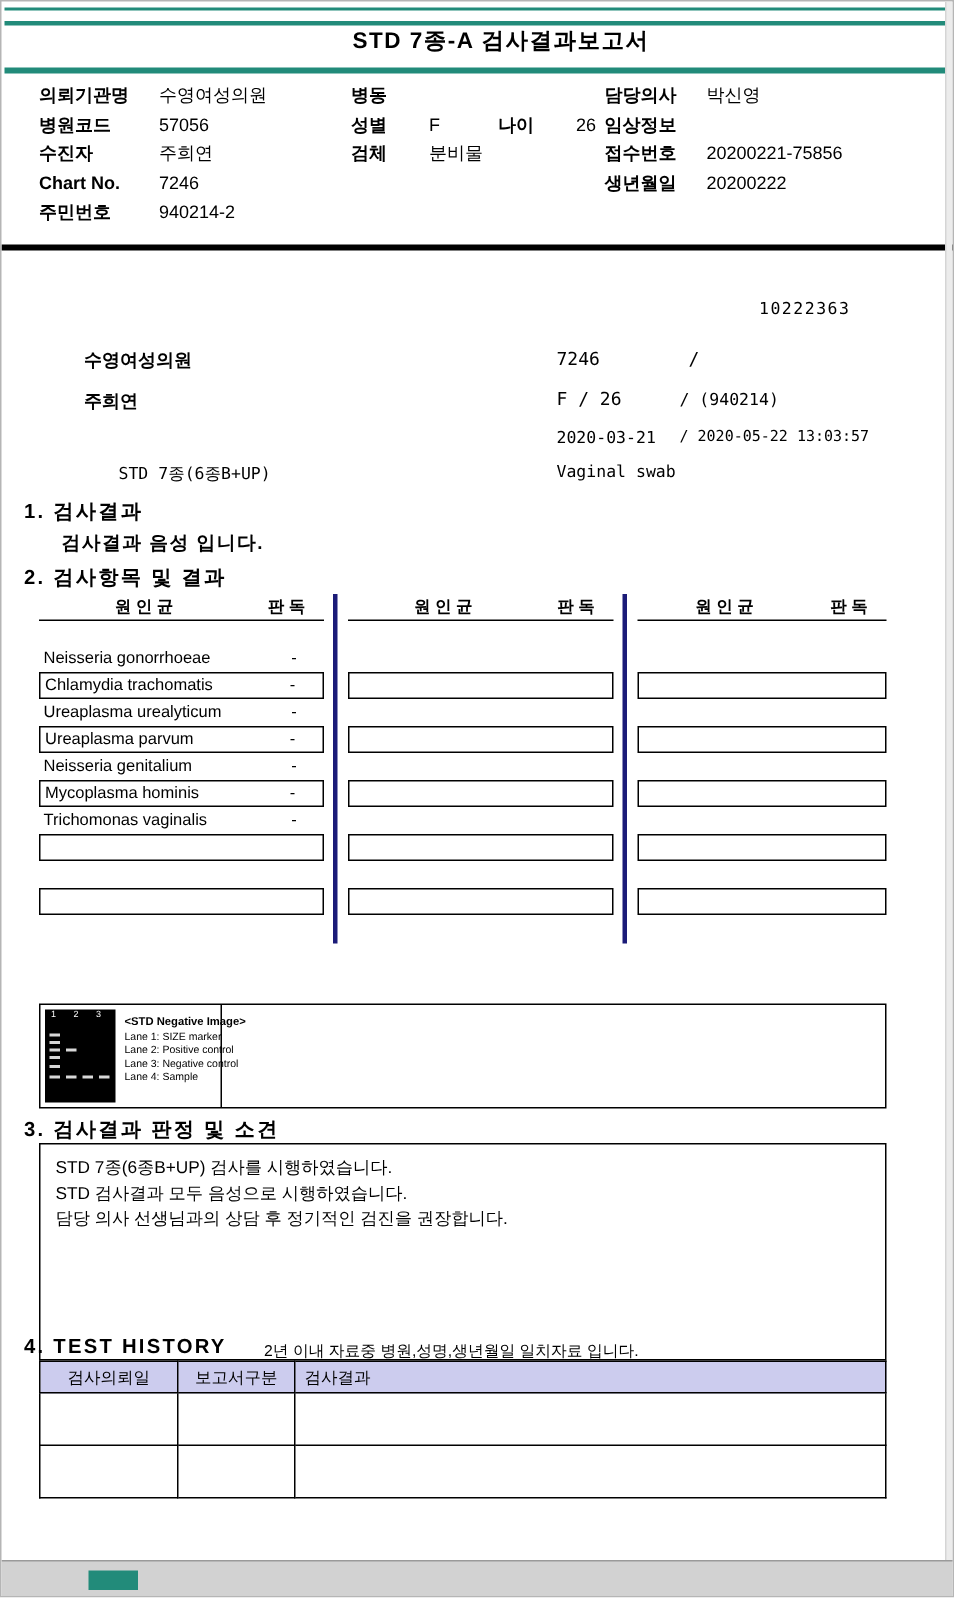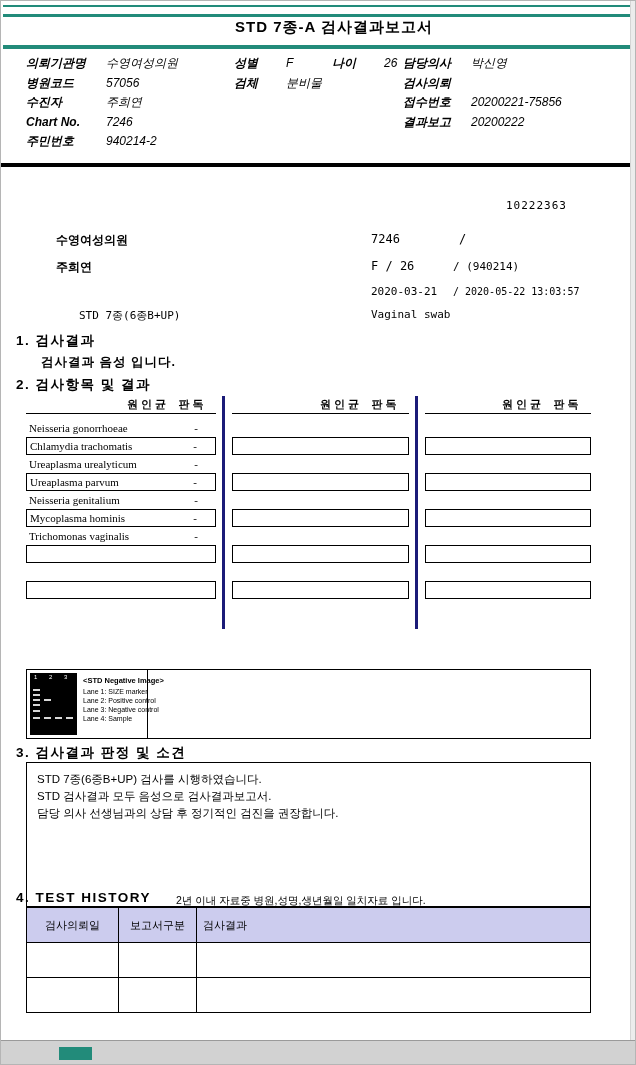--- a/index.html
+++ b/index.html
@@ -20,21 +20,21 @@
 
   
   .rule{position:absolute;left:2px;right:2px;background:var(--teal);}
   #rule-thin{top:4px;height:2px;}
   #rule-title-top{top:13px;height:3px;}
   #rule-title-bottom{top:44px;height:4px;}
   #doc-title{top:17px;left:16px;width:100%;text-align:center;font-size:15px;font-weight:bold;letter-spacing:1px;}
 
   
   .hdr{position:absolute;font-size:12px;line-height:19.5px;}
-  .hdr .row{display:flex;white-space:nowrap;font-style:italic;}
+  .hdr .row{display:flex;white-space:nowrap;}
   .hdr .lbl{font-weight:bold;flex:none;}
   #hdr-left{left:25px;top:53px;width:205px;}   #hdr-left .lbl{width:80px;}
   #hdr-mid{left:233px;top:53px;width:168px;}   #hdr-mid .lbl{width:52px;}
   #hdr-right{left:402px;top:53px;width:220px;} #hdr-right .lbl{width:68px;}
   .sexval{width:46px;}
   .age-lbl{width:28px;}
   #black-band{left:0;top:162px;width:636px;height:4px;background:#000;}
 
   
   #ref-num{left:505px;top:198px;font-size:11px;letter-spacing:1px;}
@@ -56,23 +56,23 @@
 
   
   #ptable{left:25px;top:395px;width:565px;height:233px;}
   .vline{position:absolute;top:0;width:3px;height:233px;background:var(--navy);}
   #vline1{left:196px;} #vline2{left:389px;}
   .pgroup{position:absolute;top:0;}
   #pg1{left:0;width:190px;}
   #pg2{left:206px;width:177px;}
   #pg3{left:399px;width:166px;}
   .ghead{display:flex;height:18px;border-bottom:1px solid #000;font-size:11px;font-weight:bold;align-items:center;}
-  .ghead .hn{flex:1;text-align:right;}
+  .ghead .hn{flex:1;text-align:center;}
   .ghead .hr{width:50px;text-align:center;}
-  .prows{margin-top:5px;font-family:Liberation Serif, serif;}
+  .prows{margin-top:16px;}
   .prow{height:18px;display:flex;align-items:center;font-size:11px;}
   .prow.boxed{border:1px solid #000;}
   .prow .pn{flex:1;padding-left:3px;white-space:nowrap;overflow:hidden;}
   .prow .pr{width:40px;text-align:center;}
 
   
   #gelbox{left:25px;top:668px;width:565px;height:70px;border:1px solid #000;}
   #gel-divider{position:absolute;left:120px;top:0;width:1px;height:100%;background:#000;}
   #gelimg{position:absolute;left:3px;top:3px;width:47px;height:62px;background:#000;}
   #lane-nums{position:absolute;top:1px;left:4px;color:#fff;font-size:6px;letter-spacing:5px;white-space:nowrap;}
@@ -82,21 +82,21 @@
 
   
   #s3-head{left:15px;top:743px;}
   #s3-box{left:25px;top:761px;width:565px;height:145px;border:1px solid #000;padding:8px 10px;font-size:11.5px;line-height:17px;}
 
   
   #s4-head{left:15px;top:889px;}
   #s4-note{left:175px;top:893px;font-size:10.5px;}
   #htable{position:absolute;left:25px;top:906px;width:565px;border-collapse:collapse;}
   #htable th,#htable td{border:1px solid #000;font-size:11px;font-weight:normal;}
-  #htable th{background:var(--lav);height:35px;text-align:center;}
+  #htable th{background:var(--lav);height:21px;text-align:center;}
   #htable th.lft{text-align:left;padding-left:6px;}
   #htable td{height:35px;}
 
   
   #right-track{right:0;top:0;width:5px;height:1039px;background:#ececec;border-left:1px solid #d5d5d5;}
   #bottom-bar{left:0;top:1039px;width:636px;height:26px;background:var(--sbgray);border-top:1px solid #9a9a9a;}
   #bottom-thumb{left:58px;top:1046px;width:33px;height:13px;background:var(--teal);}
 </style>
 </head>
 <body>
@@ -126,46 +126,50 @@
       <span class="val">7246</span>
     </div>
     <div class="row">
       <span class="lbl">주민번호</span>
       <span class="val">940214-2</span>
     </div>
   </div>
 
   <div class="hdr" id="hdr-mid">
     <div class="row">
+      <span class="lbl">병동</span>
+      <span class="val"></span>
+    </div>
+    <div class="row">
       <span class="lbl">성별</span>
       <span class="val sexval">F</span>
       <span class="lbl age-lbl">나이</span>
       <span class="val">26</span>
     </div>
     <div class="row">
       <span class="lbl">검체</span>
       <span class="val">분비물</span>
     </div>
   </div>
 
   <div class="hdr" id="hdr-right">
     <div class="row">
       <span class="lbl">담당의사</span>
       <span class="val">박신영</span>
     </div>
     <div class="row">
-      <span class="lbl">검사의뢰</span>
+      <span class="lbl">임상정보</span>
       <span class="val"></span>
     </div>
     <div class="row">
       <span class="lbl">접수번호</span>
       <span class="val">20200221-75856</span>
     </div>
     <div class="row">
-      <span class="lbl">결과보고</span>
+      <span class="lbl">생년월일</span>
       <span class="val">20200222</span>
     </div>
   </div>
 
   <div class="abs" id="black-band"></div>
 
   <div class="abs mono" id="ref-num">10222363</div>
   <div class="abs mono" id="hospital">수영여성의원</div>
   <div class="abs mono" id="chart-no">7246</div>
   <div class="abs mono" id="chart-sep">/</div>
@@ -285,21 +289,21 @@
       <div>Lane 2: Positive control</div>
       <div>Lane 3: Negative control</div>
       <div>Lane 4: Sample</div>
     </div>
     <div id="gel-divider"></div>
   </div>
 
   <div class="s-head" id="s3-head">3. 검사결과 판정 및 소견</div>
   <div class="abs" id="s3-box">
     <div>STD 7종(6종B+UP) 검사를 시행하였습니다.</div>
-    <div>STD 검사결과 모두 음성으로 검사결과보고서.</div>
+    <div>STD 검사결과 모두 음성으로 시행하였습니다.</div>
     <div>담당 의사 선생님과의 상담 후 정기적인 검진을 권장합니다.</div>
   </div>
 
   <div class="s-head" id="s4-head">4. TEST HISTORY</div>
   <div class="abs" id="s4-note">2년 이내 자료중 병원,성명,생년월일 일치자료 입니다.</div>
   <table id="htable">
     <colgroup>
       <col style="width:92px;">
         <col style="width:78px;">
         <col>

